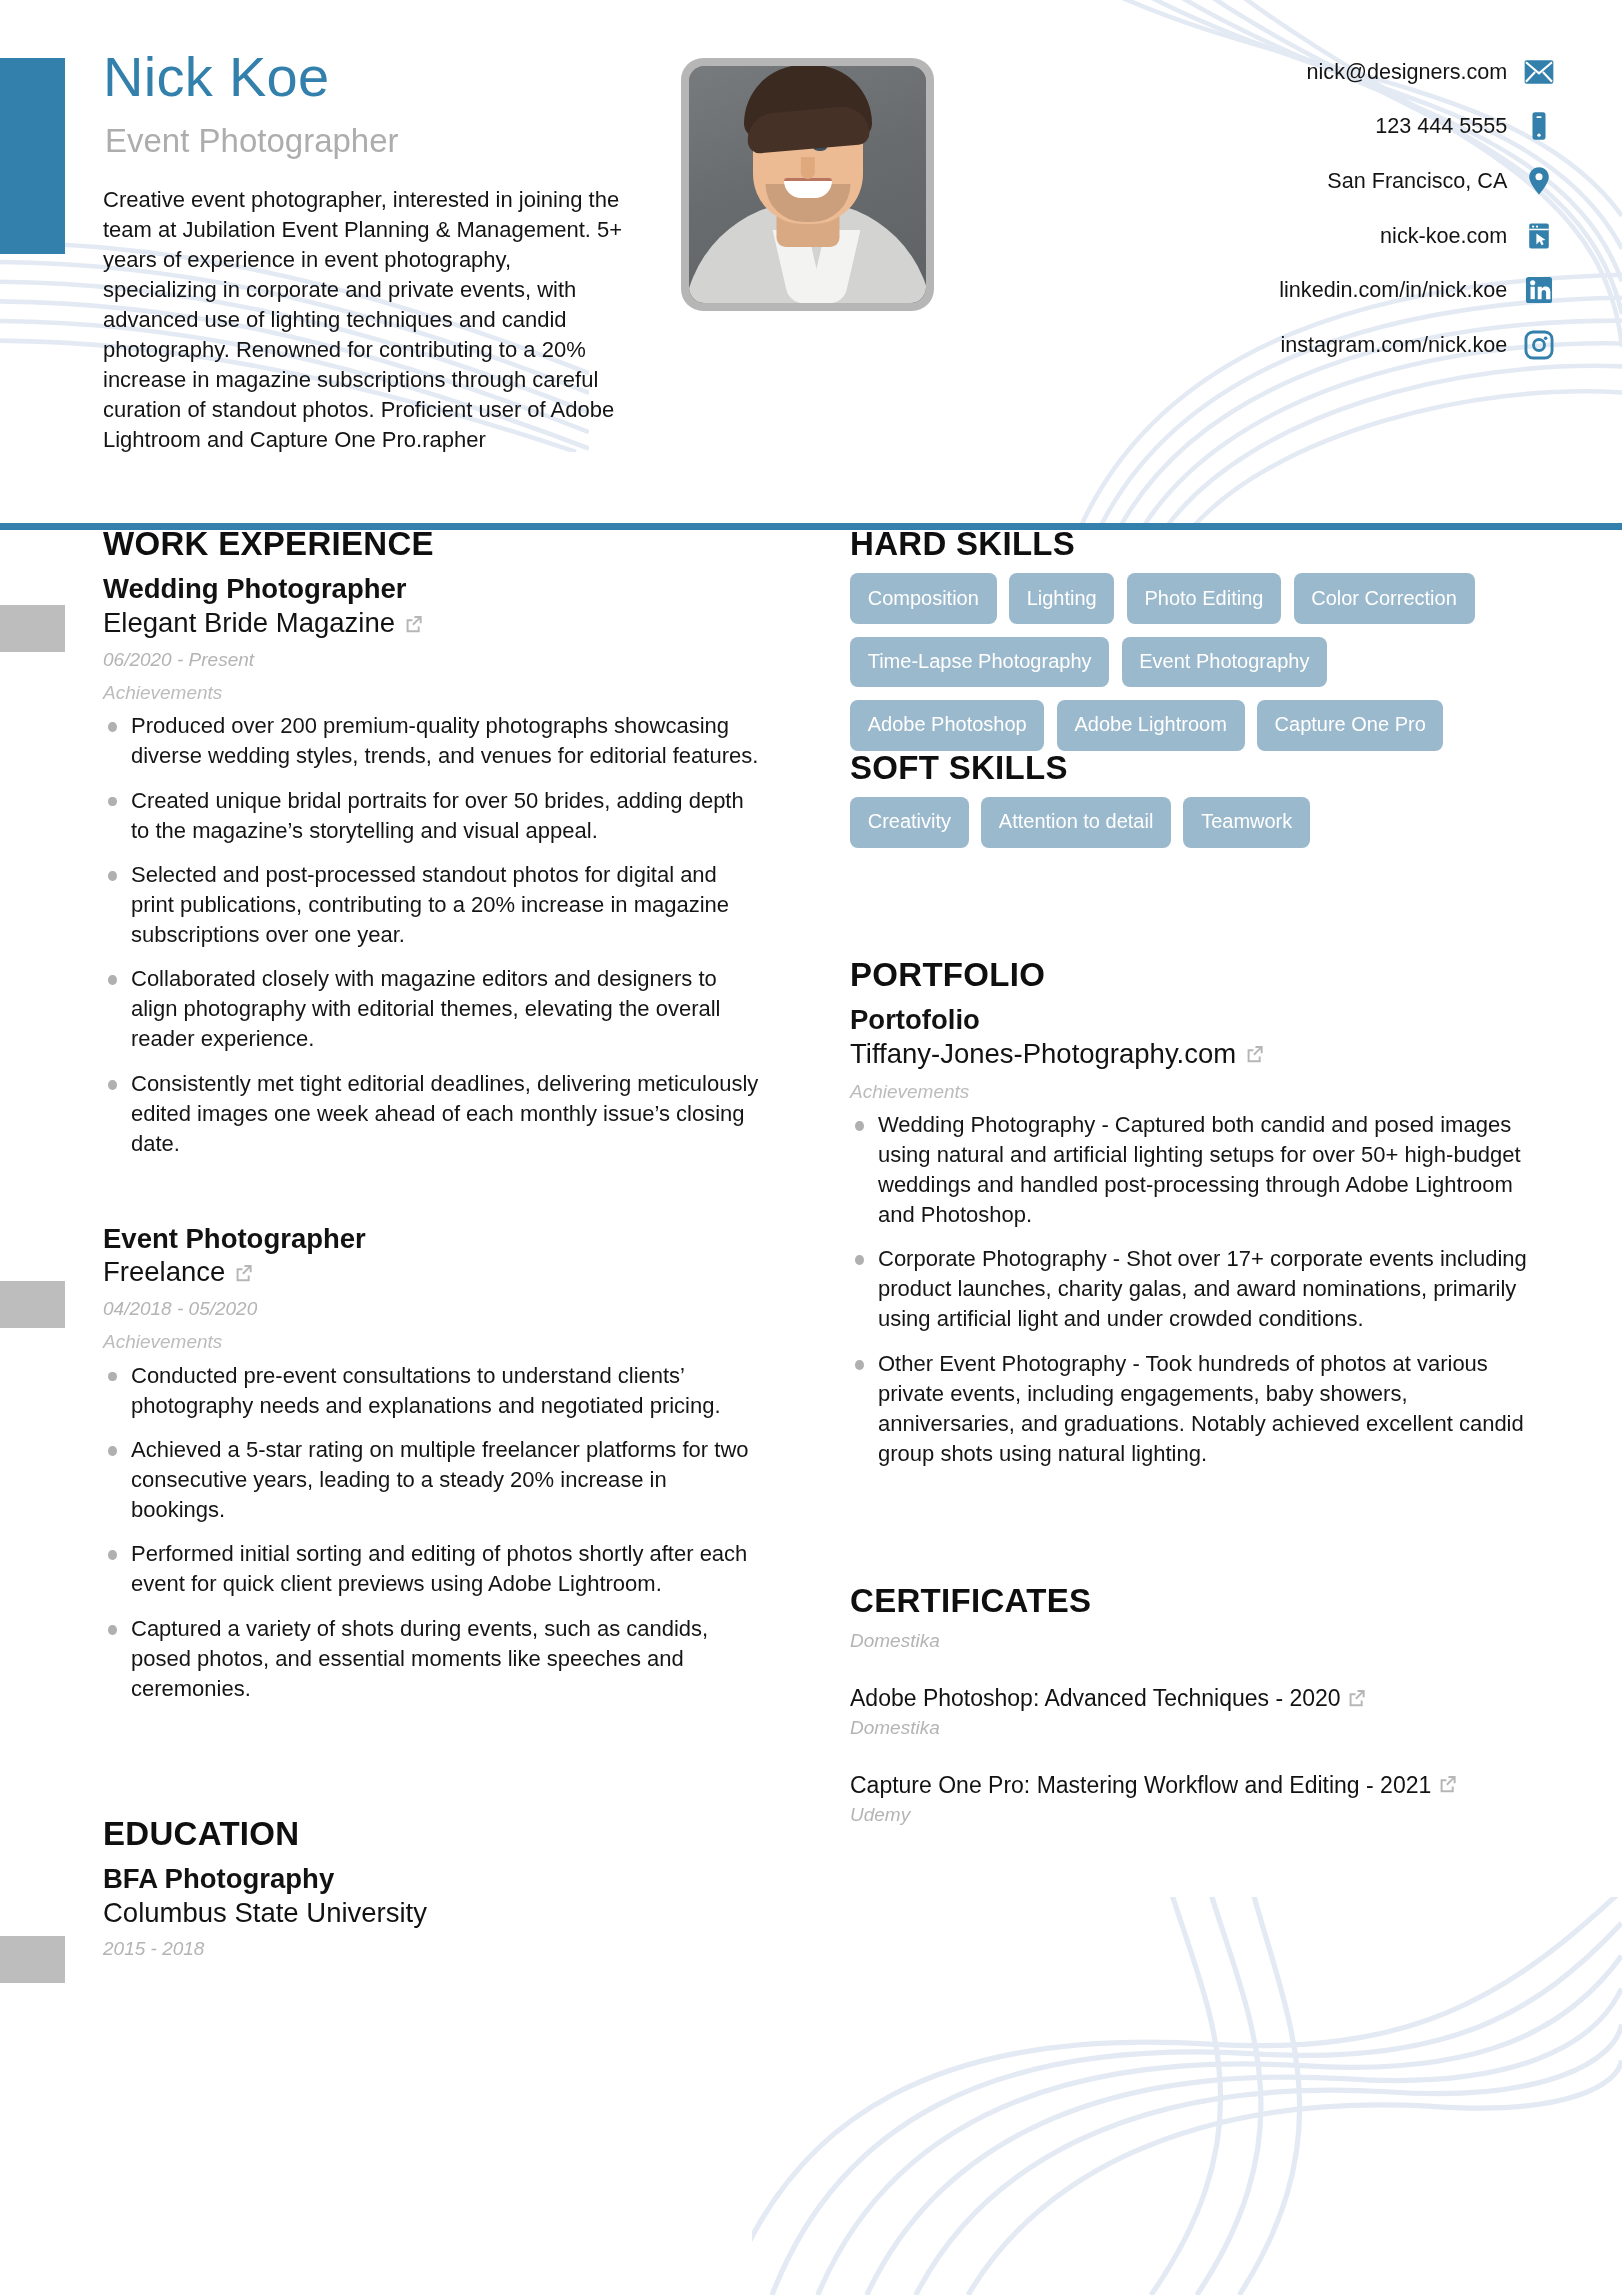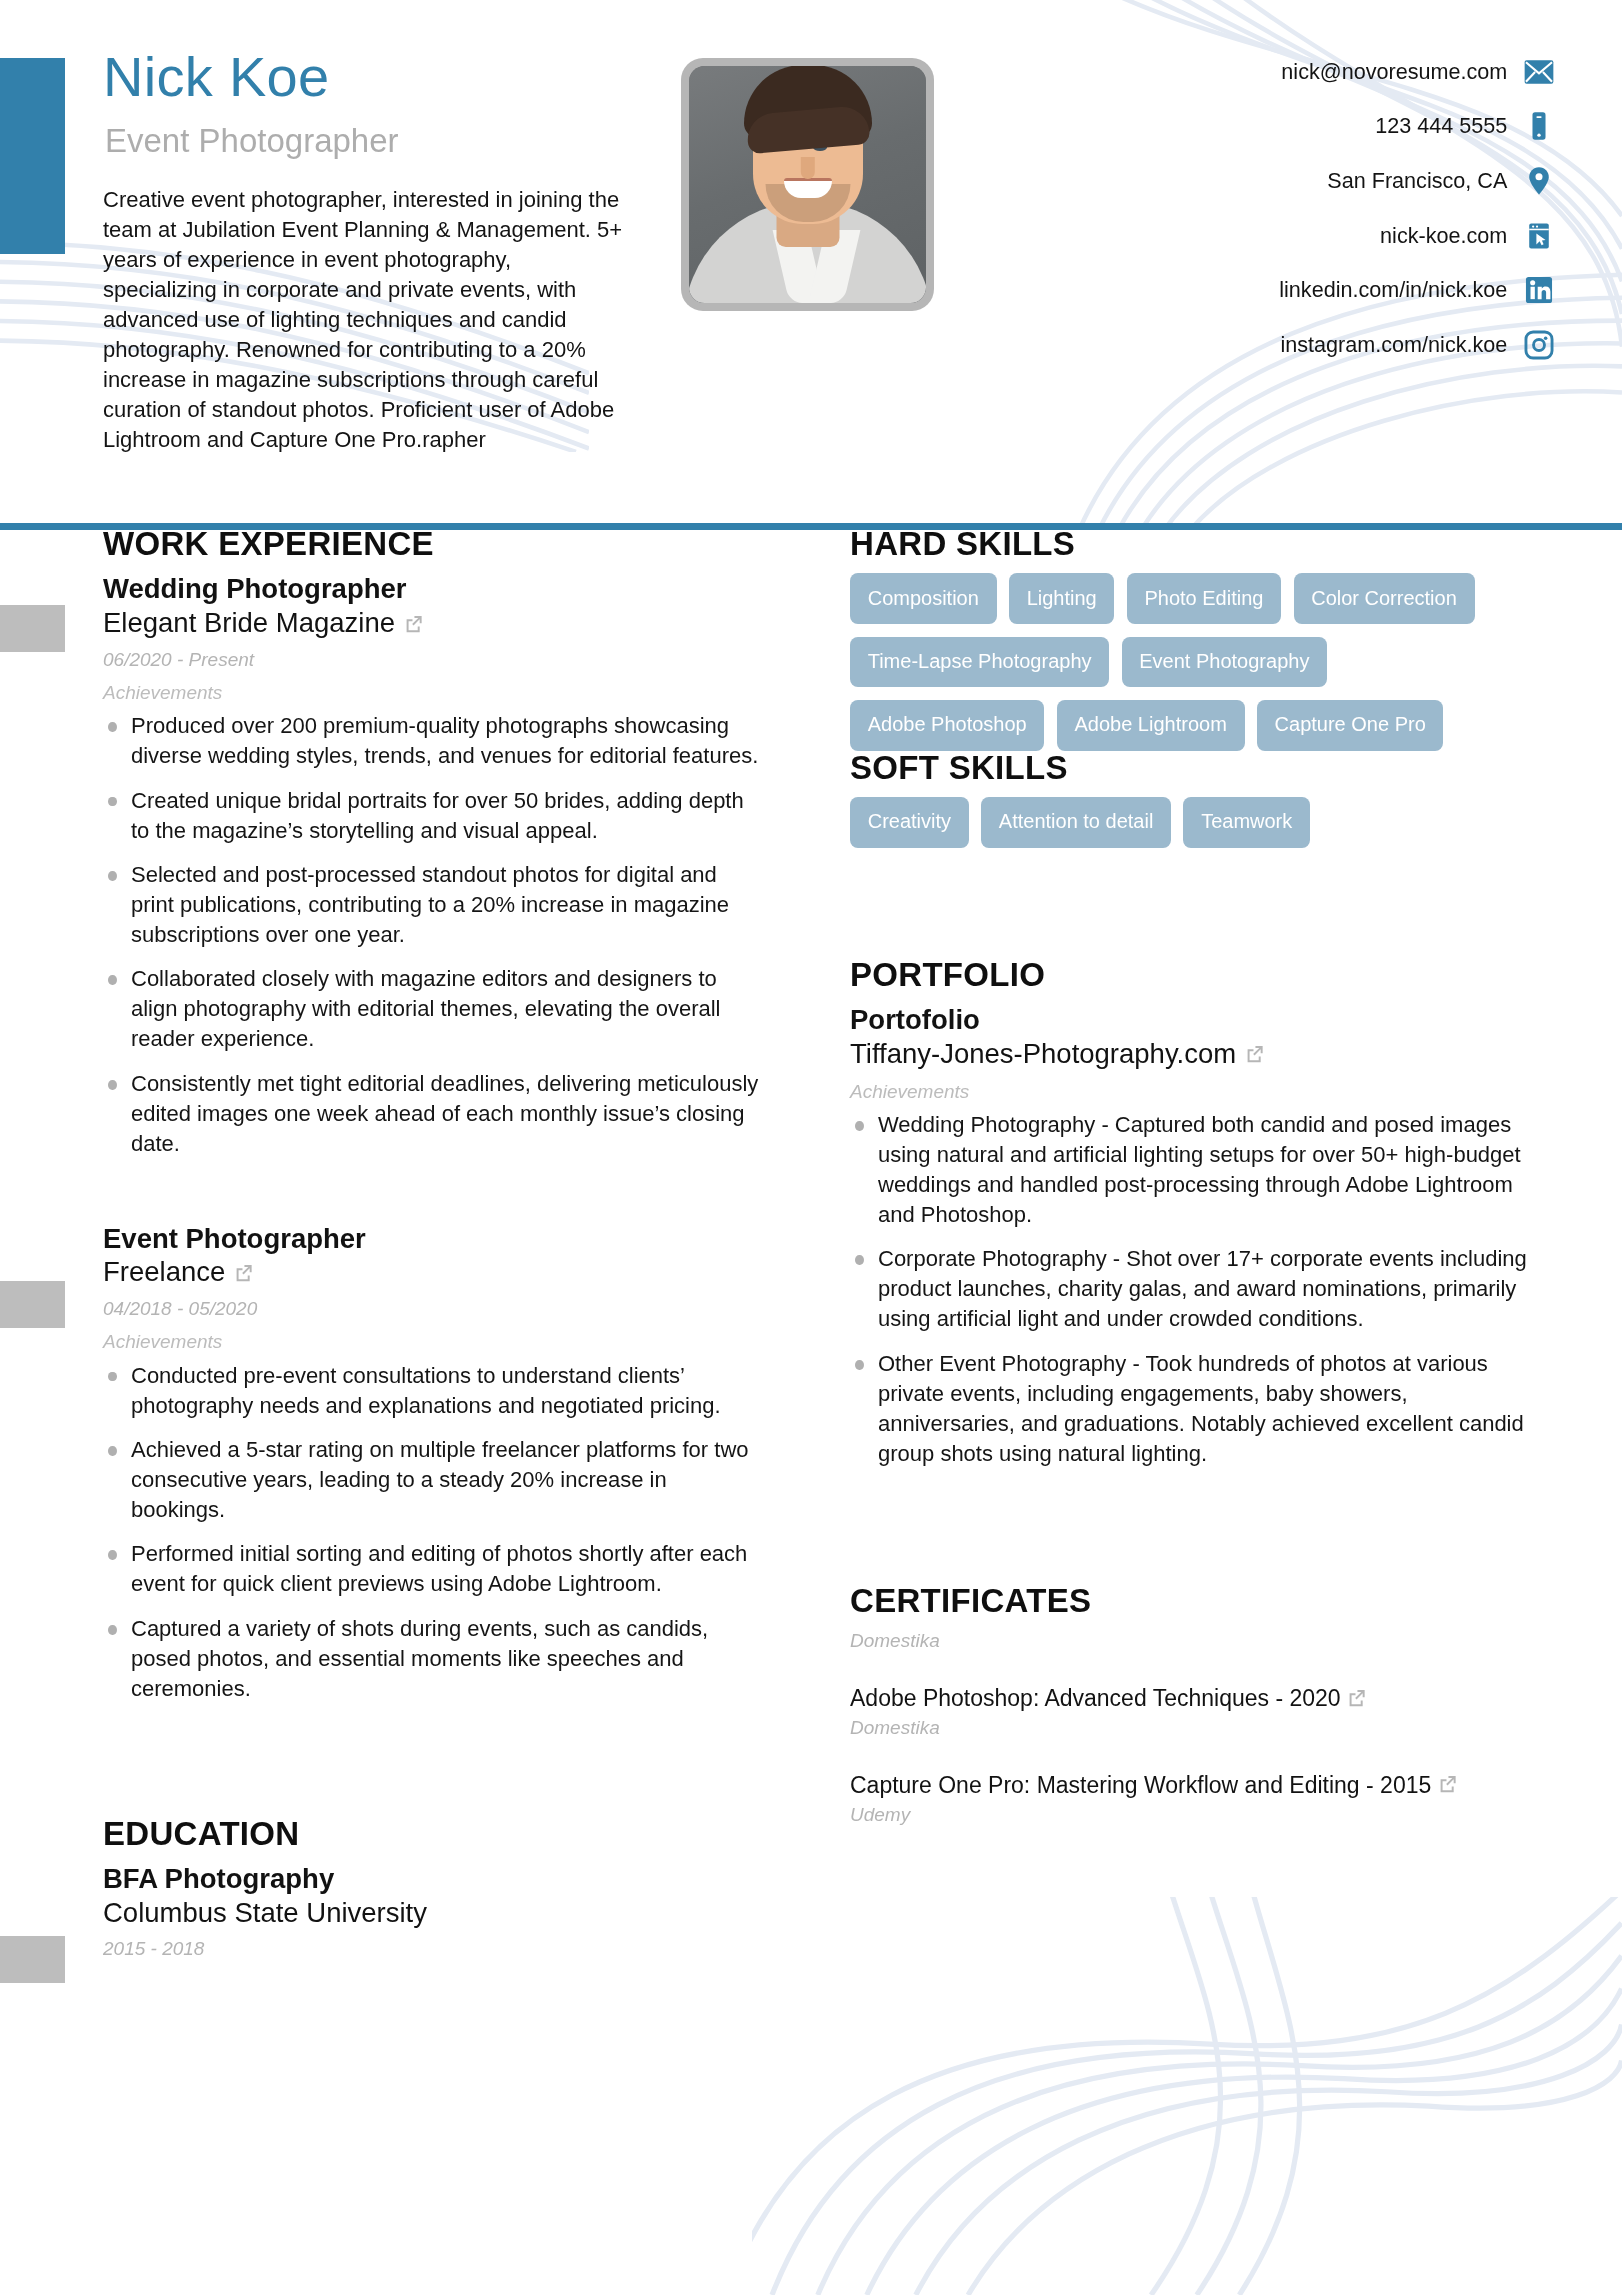--- a/index.html
+++ b/index.html
@@ -401,21 +401,21 @@
         <div class="p-brow-l"></div>
         <div class="p-brow-r"></div>
         <div class="p-hair"></div>
         <div class="p-hair2"></div>
       </div>
     </div>
 
     <div id="contact">
 
       <div class="contact-row">
-        <span class="contact-text">nick@novoresume.com</span>
+        <span class="contact-text">nick@designers.com</span>
         <span class="contact-icon">
           <svg width="30" height="30" viewBox="0 0 46 46">
             <rect x="1" y="5" width="44" height="36" rx="3" fill="#3280ab"></rect>
             <path d="M3 8 L23 25 L43 8" stroke="#ffffff" stroke-width="3.2" fill="none"></path>
             <path d="M3 38 L17 23 M43 38 L29 23" stroke="#ffffff" stroke-width="3.2" fill="none"></path>
           </svg>
         </span>
       </div>
 
       <div class="contact-row">
@@ -609,21 +609,21 @@
                 <path d="M4 8 h9 v3 H7 v14 h14 v-6 h3 v9 H4 Z" fill="#b6b6b6"></path>
                 <path d="M16 3 h11 v11 h-3 V8.1 L14.6 17.5 L12.5 15.4 L21.9 6 H16 Z" fill="#b6b6b6"></path>
               </svg>
             </span>
           </p>
           <p class="cert-org">Domestika</p>
         </div>
 
         <div class="cert-item">
           <p class="cert-name">
-            <span>Capture One Pro: Mastering Workflow and Editing - 2015</span>
+            <span>Capture One Pro: Mastering Workflow and Editing - 2021</span>
             <span class="ext">
               <svg width="19.6" height="19.6" viewBox="0 0 30 30">
                 <path d="M4 8 h9 v3 H7 v14 h14 v-6 h3 v9 H4 Z" fill="#b6b6b6"></path>
                 <path d="M16 3 h11 v11 h-3 V8.1 L14.6 17.5 L12.5 15.4 L21.9 6 H16 Z" fill="#b6b6b6"></path>
               </svg>
             </span>
           </p>
           <p class="cert-org">Udemy</p>
         </div>
 

